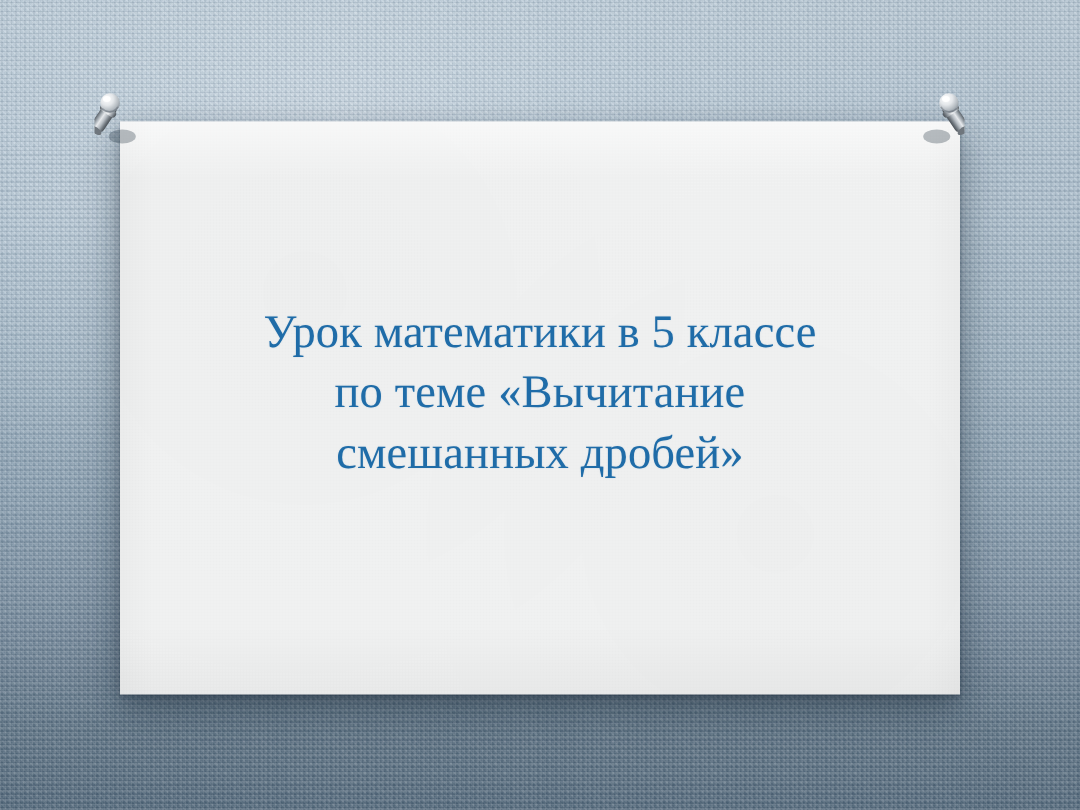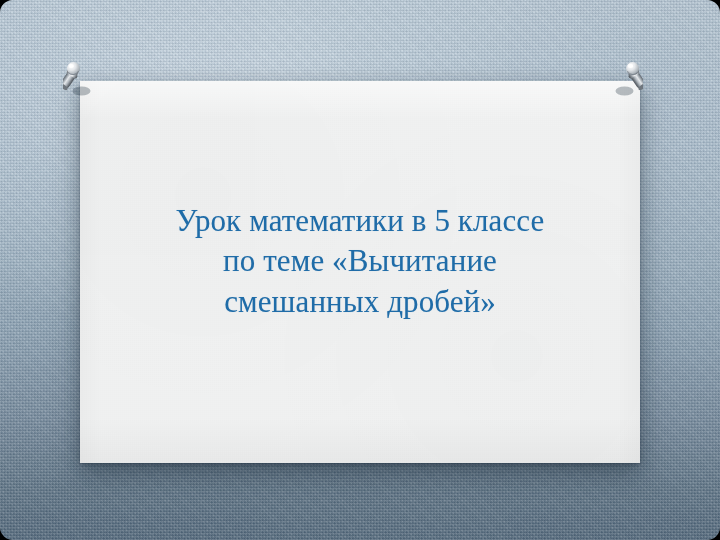--- a/index.html
+++ b/index.html
@@ -11,21 +11,20 @@
     overflow: hidden;
     background: #000;
   }
 
   #slide {
     position: relative;
     width: 720px;
     height: 540px;
     overflow: hidden;
     font-family: "Liberation Serif", "DejaVu Serif", serif;
-    border-radius: 13px;
   }
 
   
   .bg-base {
     position: absolute;
     inset: 0;
     background: linear-gradient(
         180deg,
         #b8c8d4 0%,
         #b3c4d1 12%,

